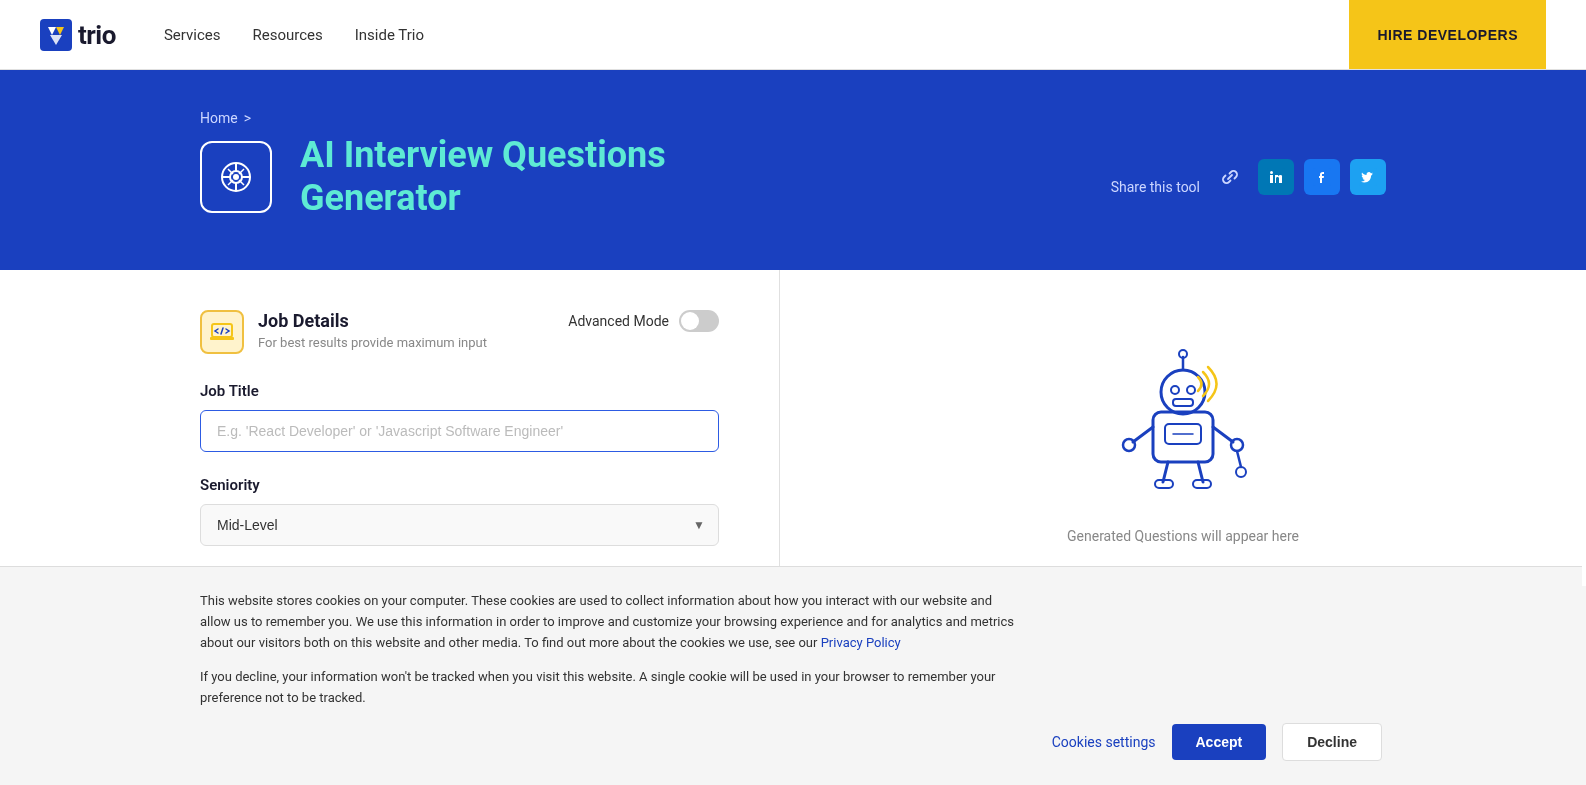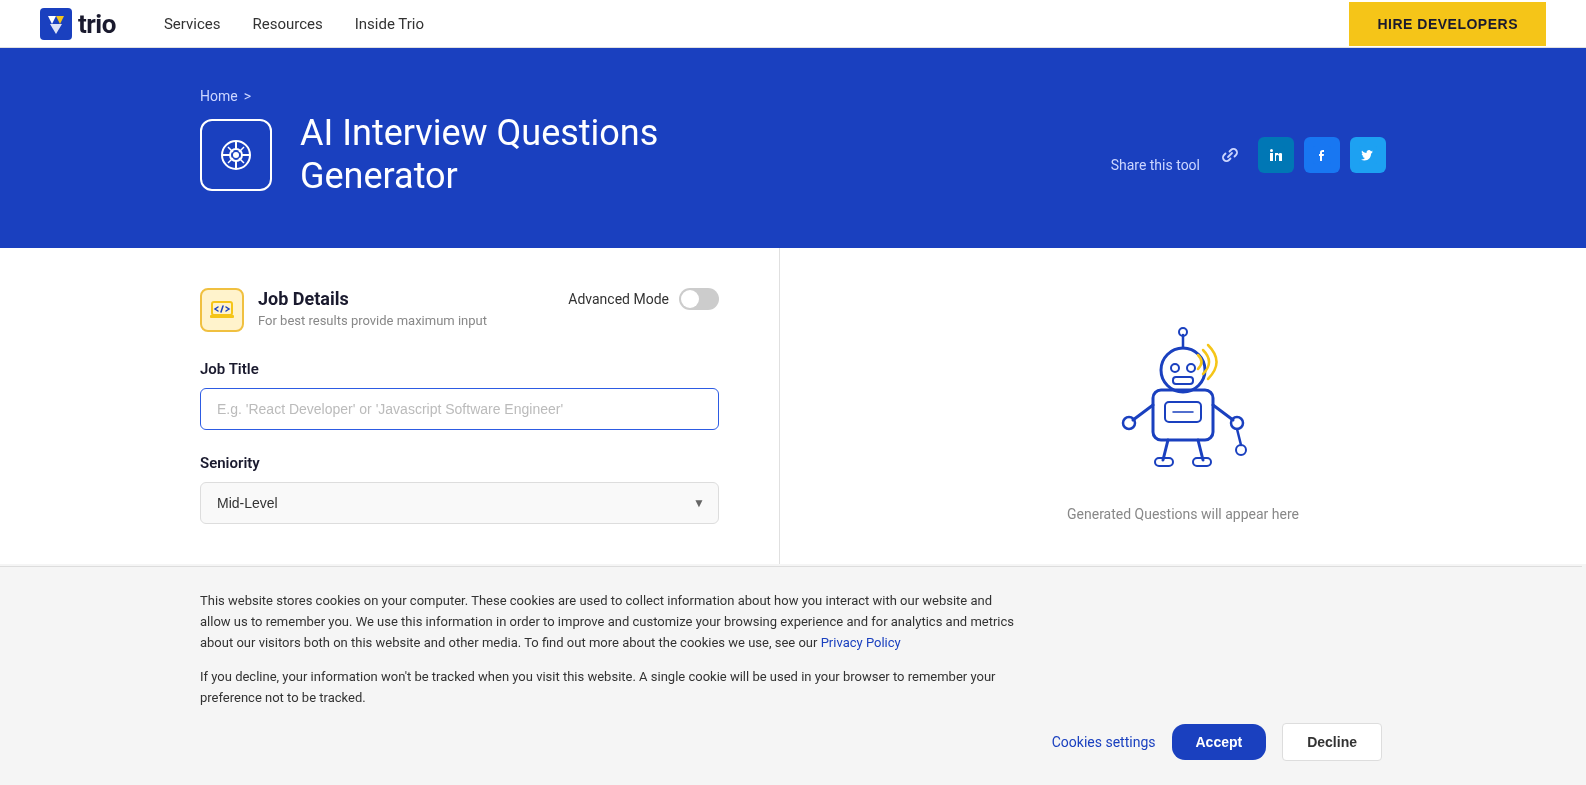--- a/index.html
+++ b/index.html
@@ -3,23 +3,22 @@
   <meta charset="utf-8">
   <style>
     * { margin: 0; padding: 0; box-sizing: border-box; }
     body { font-family: -apple-system, BlinkMacSystemFont, 'Segoe UI', Roboto, Arial, sans-serif; background: #f5f5f5; }
 
     
     .navbar {
       background: #fff;
       border-bottom: 1px solid #e0e0e0;
       display: flex;
-      align-items: center;
       padding: 0 40px;
-      height: 48px;
+      height: 70px;
       position: relative;
       z-index: 10;
     }
     .logo-area {
       display: flex;
       align-items: center;
       gap: 6px;
       text-decoration: none;
     }
     .logo-icon {
@@ -88,23 +87,23 @@
       width: 72px;
       height: 72px;
       border: 2.5px solid #fff;
       border-radius: 12px;
       display: flex;
       align-items: center;
       justify-content: center;
       flex-shrink: 0;
     }
     .hero-title {
-      color: #ffffff;
+      color: #5eead4;
       font-size: 36px;
-      font-weight: 400;
+      font-weight: 700;
       line-height: 1.2;
     }
     .share-area {
       margin-left: auto;
       display: flex;
       flex-direction: row;
       align-items: flex-end;
       gap: 12px;
     }
     .share-label {
@@ -305,21 +304,21 @@
       border: none;
       text-decoration: none;
     }
     .cookie-accept-btn {
       background: #1a40bf;
       color: #fff;
       font-weight: 600;
       font-size: 14px;
       padding: 10px 24px;
       border: none;
-      border-radius: 13px;
+      border-radius: 4px;
       cursor: pointer;
     }
     .cookie-decline-btn {
       background: #fff;
       color: #333;
       font-weight: 700;
       font-size: 14px;
       padding: 10px 24px;
       border: 1.5px solid #ddd;
       border-radius: 4px;

